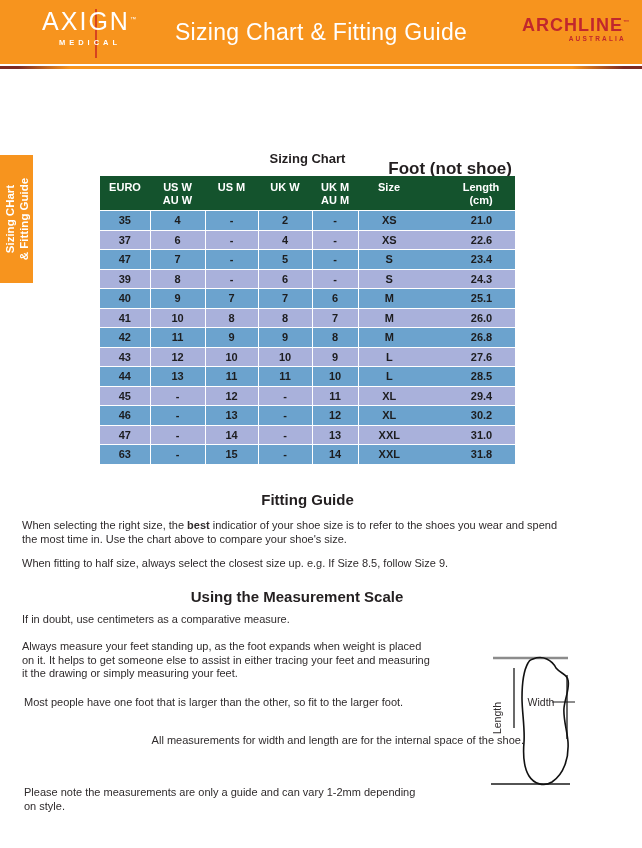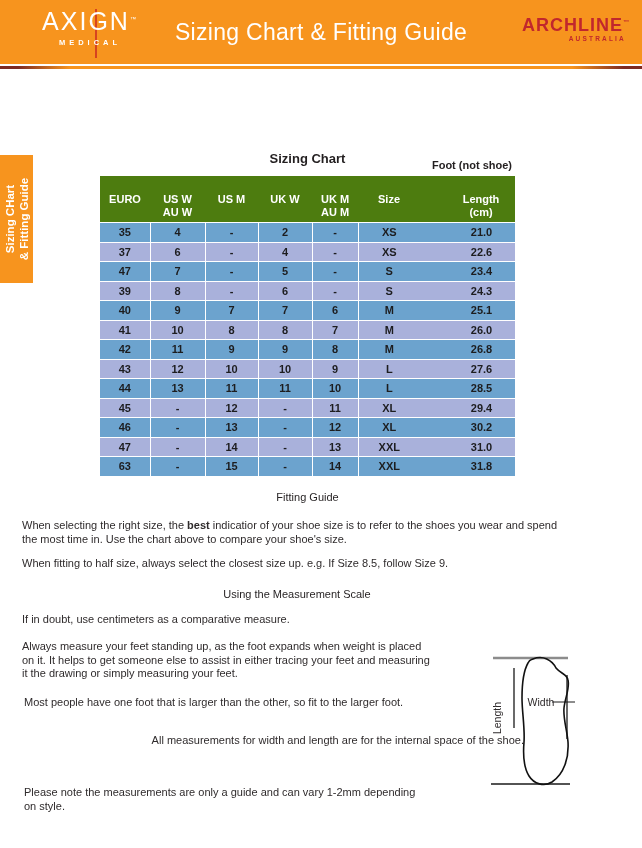--- a/index.html
+++ b/index.html
@@ -26,36 +26,36 @@
   
   .side-tab{position:absolute;left:0;top:155px;width:33px;height:128px;background:#F7941E;}
   .side-tab-text{position:absolute;top:50%;left:50%;transform:translate(-50%,-50%) rotate(-90deg);
                  white-space:nowrap;text-align:center;color:#fff;font-weight:700;
                  font-size:11.5px;line-height:14px;}
 
   
   .chart-heading{position:absolute;top:151px;left:100px;width:415px;text-align:center;
                  font-size:13px;font-weight:700;color:#231F20;}
   .foot-note{position:absolute;top:159px;left:370px;width:142px;text-align:right;
-             font-size:11px;font-weight:700;color:#231F20;}
+             font-size:17px;font-weight:700;color:#231F20;}
 
   table.size-table{position:absolute;top:176px;left:100px;width:415px;table-layout:fixed;
                    border-collapse:collapse;}
-  .size-table th{background:#4d7c0f;color:#fff;font-size:11px;font-weight:700;
-                 vertical-align:top;padding-top:17px;height:28px;text-align:center;
+  .size-table th{background:#14532d;color:#fff;font-size:11px;font-weight:700;
+                 vertical-align:top;padding-top:5px;height:28px;text-align:center;
                  white-space:pre-line;line-height:13px;border:0;}
   .size-table td{font-size:11px;font-weight:700;color:#1d1d1f;text-align:center;
                  height:18.5px;padding:0;border-top:1px solid #fff;}
   .size-table td:nth-child(-n+5){border-right:1px solid #fff;}
   .size-table tbody tr:nth-child(odd) td{background:#6CA3CE;}
   .size-table tbody tr:nth-child(even) td{background:#A9B1DB;}
   .size-table th:last-child,.size-table td:last-child{padding-left:28px;}
 
   
-  .sec-heading{position:absolute;font-size:11px;font-weight:400;color:#231F20;text-align:center;}
+  .sec-heading{position:absolute;font-size:15px;font-weight:700;color:#231F20;text-align:center;}
   .fg-heading{top:491px;left:100px;width:415px;}
   .ms-heading{top:588px;left:0;width:594px;}
   .para{position:absolute;left:22px;font-size:11px;line-height:13.5px;color:#2f2b2c;
         white-space:pre-line;}
   .p1{top:519px;width:604px;}
   .p2{top:557px;width:604px;}
   .p3{top:613px;width:500px;}
   .p4{top:640px;width:470px;}
   .p5{top:696px;width:500px;left:24px;}
   .p6{top:734px;width:500px;left:24px;text-align:right;}

